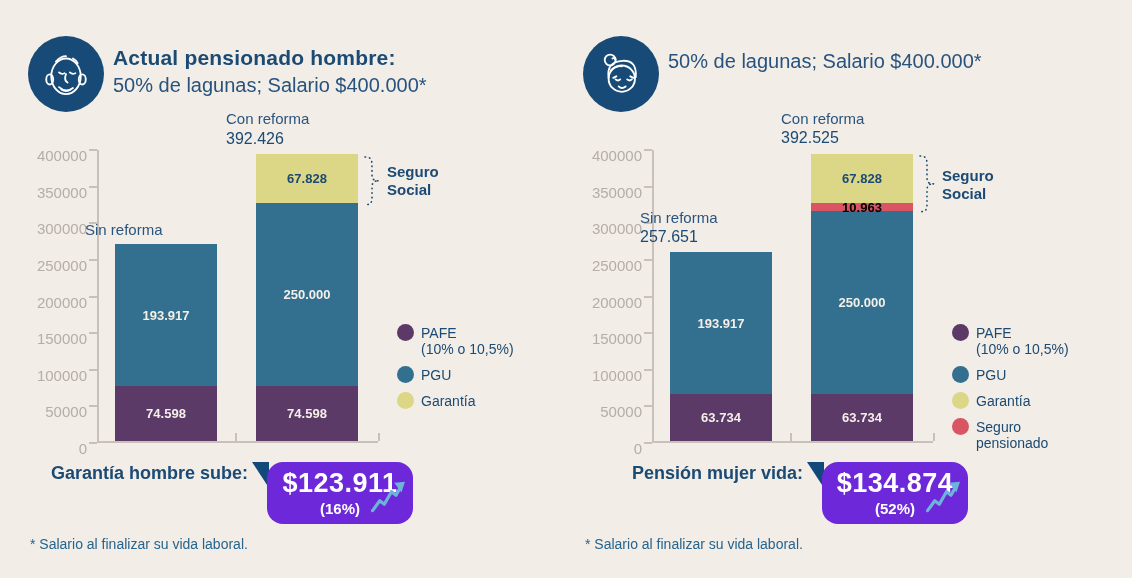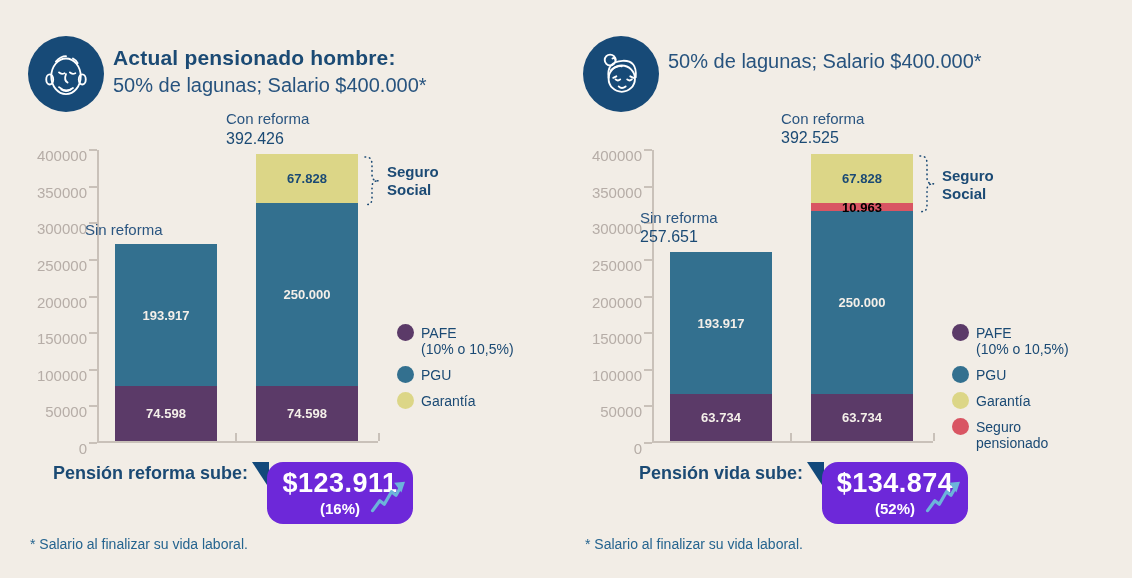--- a/index.html
+++ b/index.html
@@ -146,21 +146,21 @@
         </div>
       </div>
       <div class="legend-item">
         <span class="legend-swatch" style="background: rgb(220, 214, 135);"></span>
         <div class="legend-text">
           <div>Garantía</div>
         </div>
       </div>
     </div>
 
-  <div class="increase-label">Pensión reforma sube:</div>
+  <div class="increase-label">Garantía hombre sube:</div>
   <div class="badge">
     <div class="badge-tail"></div>
     <div class="badge-body">
       <div class="badge-amount">$123.911</div>
       <div class="badge-pct">(16%)</div>
     </div>
     <svg class="badge-arrow" width="36" height="36" viewBox="0 0 40 40">
       <polyline points="4,34 12,23 17,27 25,13 30,17 35,8" fill="none" stroke="#6cb4da" stroke-width="3.6" stroke-linecap="round" stroke-linejoin="round"></polyline>
       <polygon points="28,3 40,2 36,14" fill="#6cb4da"></polygon>
     </svg>
@@ -266,21 +266,21 @@
       </div>
       <div class="legend-item">
         <span class="legend-swatch" style="background: rgb(217, 85, 99);"></span>
         <div class="legend-text">
           <div>Seguro</div>
           <div>pensionado</div>
         </div>
       </div>
     </div>
 
-  <div class="increase-label">Pensión vida sube:</div>
+  <div class="increase-label">Pensión mujer vida:</div>
   <div class="badge">
     <div class="badge-tail"></div>
     <div class="badge-body">
       <div class="badge-amount">$134.874</div>
       <div class="badge-pct">(52%)</div>
     </div>
     <svg class="badge-arrow" width="36" height="36" viewBox="0 0 40 40">
       <polyline points="4,34 12,23 17,27 25,13 30,17 35,8" fill="none" stroke="#6cb4da" stroke-width="3.6" stroke-linecap="round" stroke-linejoin="round"></polyline>
       <polygon points="28,3 40,2 36,14" fill="#6cb4da"></polygon>
     </svg>

